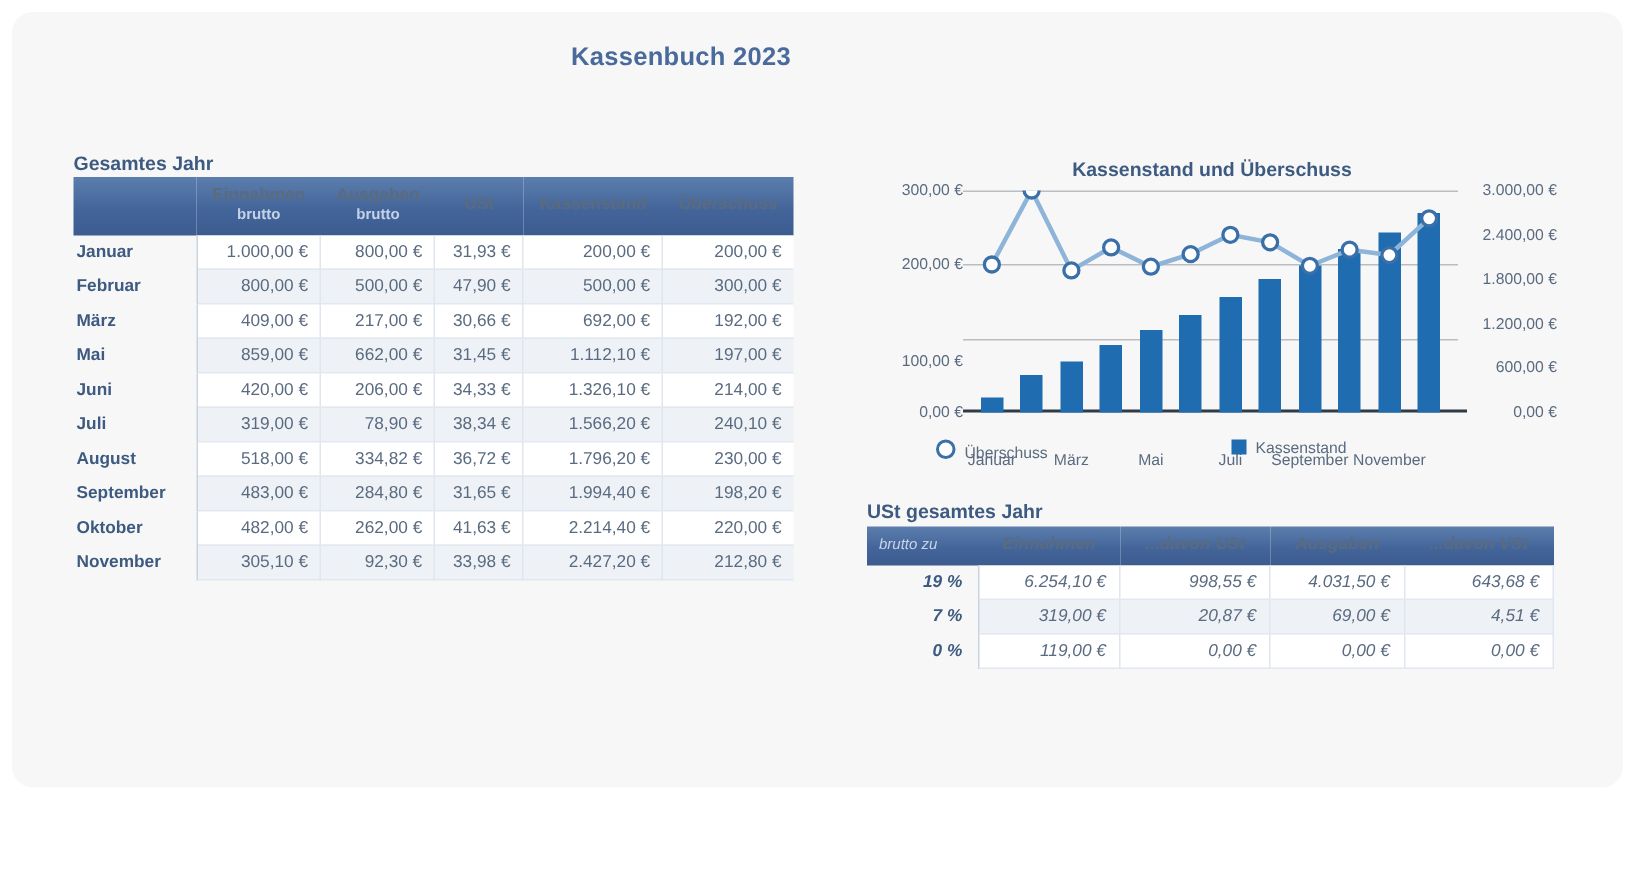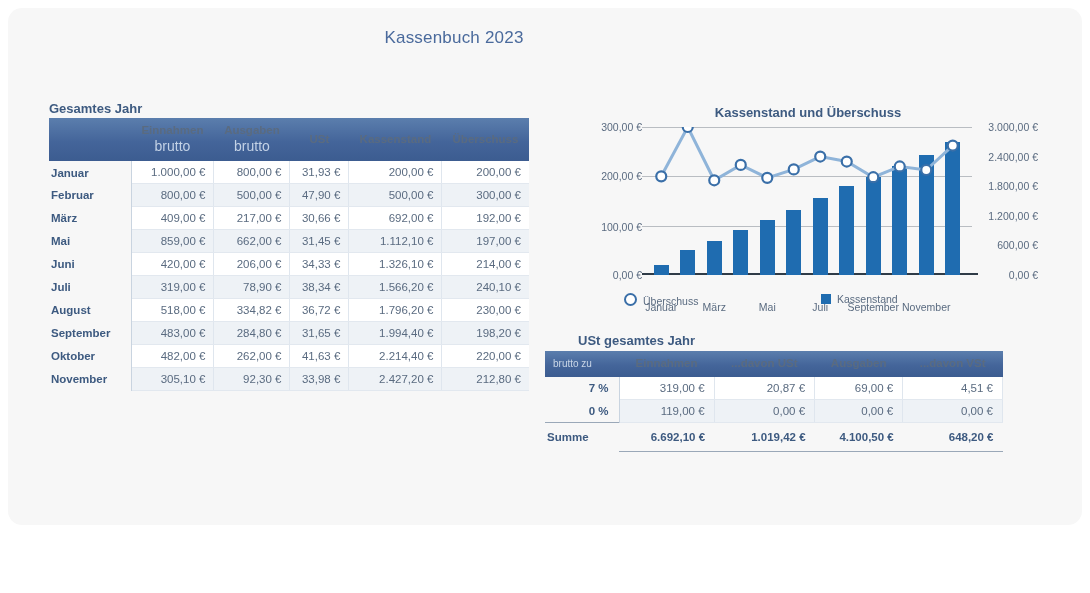--- a/index.html
+++ b/index.html
@@ -1,42 +1,42 @@
 <!DOCTYPE html>
 <html><head>
 <meta charset="utf-8">
 <style>
   html,body{margin:0;padding:0;background:#ffffff;}
   body{width:1090px;height:593px;font-family:"Liberation Sans",sans-serif;-webkit-font-smoothing:antialiased;}
   .card{position:absolute;left:8px;top:8px;width:1074px;height:517px;background:#f7f7f7;border-radius:14px;}
-  .page-title{position:absolute;left:0;top:28px;width:908px;text-align:center;font-size:17px;font-weight:normal;color:#4a6a9c;letter-spacing:.2px;}
+  .page-title{position:absolute;left:0;top:28px;width:908px;text-align:center;font-size:17px;font-weight:bold;color:#4a6a9c;letter-spacing:.2px;}
 
   
   .sect-title{font-size:13px;font-weight:bold;color:#3d5a80;text-align:left;}
   table{border-collapse:collapse;}
   .thead-row td{background:linear-gradient(to bottom,#5b7ead 0%,#44659a 55%,#3c5c90 100%);
       color:#ffffff;font-size:11.5px;font-weight:bold;padding:6px 8px 7px 8px;text-align:center;white-space:nowrap;line-height:1.15;}
-  .thead-row td .sub{display:block;font-weight:normal;font-size:14px;color:#c3d2e6;margin-top:1px;}
+  .thead-row td .sub{display:block;font-weight:bold;font-size:10px;color:#c3d2e6;margin-top:1px;}
 
   
   .yeartable{position:absolute;left:49px;top:118px;width:480px;}
   .yeartable td{font-size:11.5px;color:#5a6b80;}
   .yeartable .thead-row td:first-child{width:66px;}
   .yeartable tbody tr td{padding:5px 8px;text-align:right;border-bottom:1px solid #e2e8ef;
       border-right:1px solid #dfe6ee;background:#ffffff;}
   .yeartable tbody tr:nth-child(even) td{background:#eef2f6;}
   .yeartable tbody tr td.month{text-align:left;font-weight:bold;color:#3d5a80;background:transparent !important;
       border-right:1px solid #c9d4e0;border-bottom:none;padding-left:2px;}
   .yeartable tbody tr td:last-child{border-right:none;}
   .yeartable tr.totals td{background:transparent !important;border:none;border-top:1.6px solid #9aa8b8;
       border-bottom:1.6px solid #9aa8b8;font-weight:bold;color:#3d5a80;padding:8px 8px;text-align:right;font-size:11.5px;}
   .yeartable tr.totals td.month{border-right:none;}
 
   
-  .usttable{position:absolute;left:545px;top:351px;width:458px;}
+  .usttable{position:absolute;left:578px;top:351px;width:458px;font-style:italic;}
   .usttable td{font-size:11.5px;color:#5a6b80;}
   .usttable .thead-row td:first-child{text-align:left;font-weight:normal;font-size:10px;color:#c8d5e6;width:58px;}
   .usttable tbody tr td{padding:5px 9px;text-align:right;border-bottom:1px solid #e2e8ef;
       border-right:1px solid #dfe6ee;background:#ffffff;}
   .usttable tbody tr:nth-child(even) td{background:#eef2f6;}
   .usttable tbody tr td.rate{text-align:right;font-weight:bold;color:#3d5a80;background:transparent !important;
       border-right:1px solid #c9d4e0;border-bottom:none;padding-right:10px;}
   .usttable tr.totals td{background:transparent !important;border:none;border-top:1.6px solid #9aa8b8;
       border-bottom:1.6px solid #9aa8b8;font-weight:bold;color:#3d5a80;padding:8px 9px;text-align:right;}
   .usttable tr.totals td.rate{text-align:left;border-right:none;padding-left:2px;}
@@ -160,21 +160,21 @@
         <td>2.427,20 €</td>
         <td>212,80 €</td>
       </tr>
   </tbody>
 </table>
 
 <div class="chartbox">
   <div class="chart-title sect-title">Kassenstand und Überschuss</div>
   <div class="axis-l" id="axisL">
       <div class="tick" style="top: 148px;">0,00 €</div>
-      <div class="tick" style="top: 100px;">100,00 €</div>
+      <div class="tick" style="top: 114px;">100,00 €</div>
       <div class="tick" style="top: 49.3333px;">200,00 €</div>
       <div class="tick" style="top: 0px;">300,00 €</div>
     </div>
   <div class="axis-r" id="axisR">
       <div class="tick" style="top: 148px;">0,00 €</div>
       <div class="tick" style="top: 118.4px;">600,00 €</div>
       <div class="tick" style="top: 88.8px;">1.200,00 €</div>
       <div class="tick" style="top: 59.2px;">1.800,00 €</div>
       <div class="tick" style="top: 29.6px;">2.400,00 €</div>
       <div class="tick" style="top: 0px;">3.000,00 €</div>
@@ -235,34 +235,34 @@
       <tr class="thead-row">
     <td>brutto zu</td>
     <td>Einnahmen</td>
     <td>...davon USt</td>
     <td>Ausgaben</td>
     <td>...davon VSt</td>
   </tr>
     </thead>
   <tbody>
     <tr>
+        <td class="rate">19 %</td>
+        <td>6.254,10 €</td>
+        <td>998,55 €</td>
+        <td>4.031,50 €</td>
+        <td>643,68 €</td>
+      </tr>
+    <tr>
         <td class="rate">7 %</td>
         <td>319,00 €</td>
         <td>20,87 €</td>
         <td>69,00 €</td>
         <td>4,51 €</td>
       </tr>
     <tr>
         <td class="rate">0 %</td>
         <td>119,00 €</td>
         <td>0,00 €</td>
         <td>0,00 €</td>
         <td>0,00 €</td>
       </tr>
-    <tr class="totals">
-      <td class="rate">Summe</td>
-      <td>6.692,10 €</td>
-      <td>1.019,42 €</td>
-      <td>4.100,50 €</td>
-      <td>648,20 €</td>
-    </tr>
   </tbody>
 </table>
 
 </body></html>

